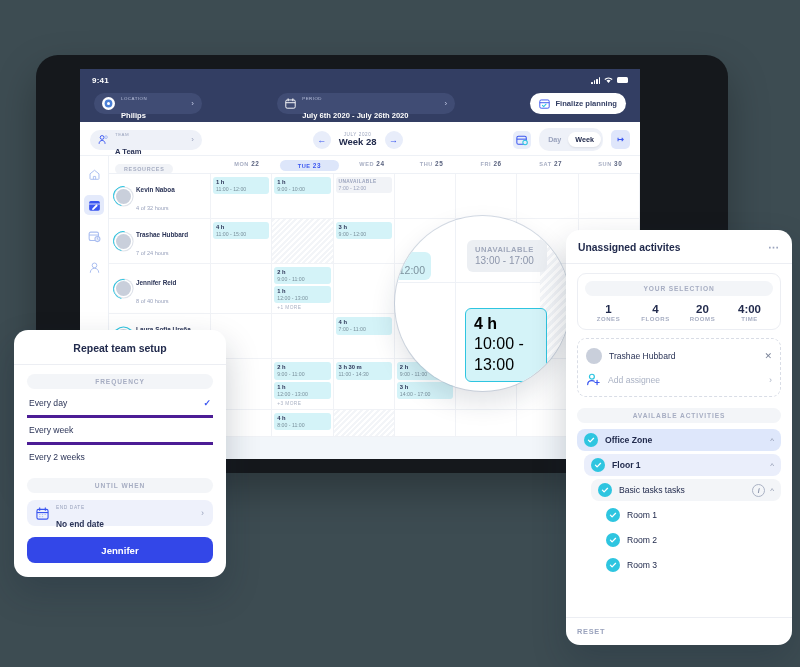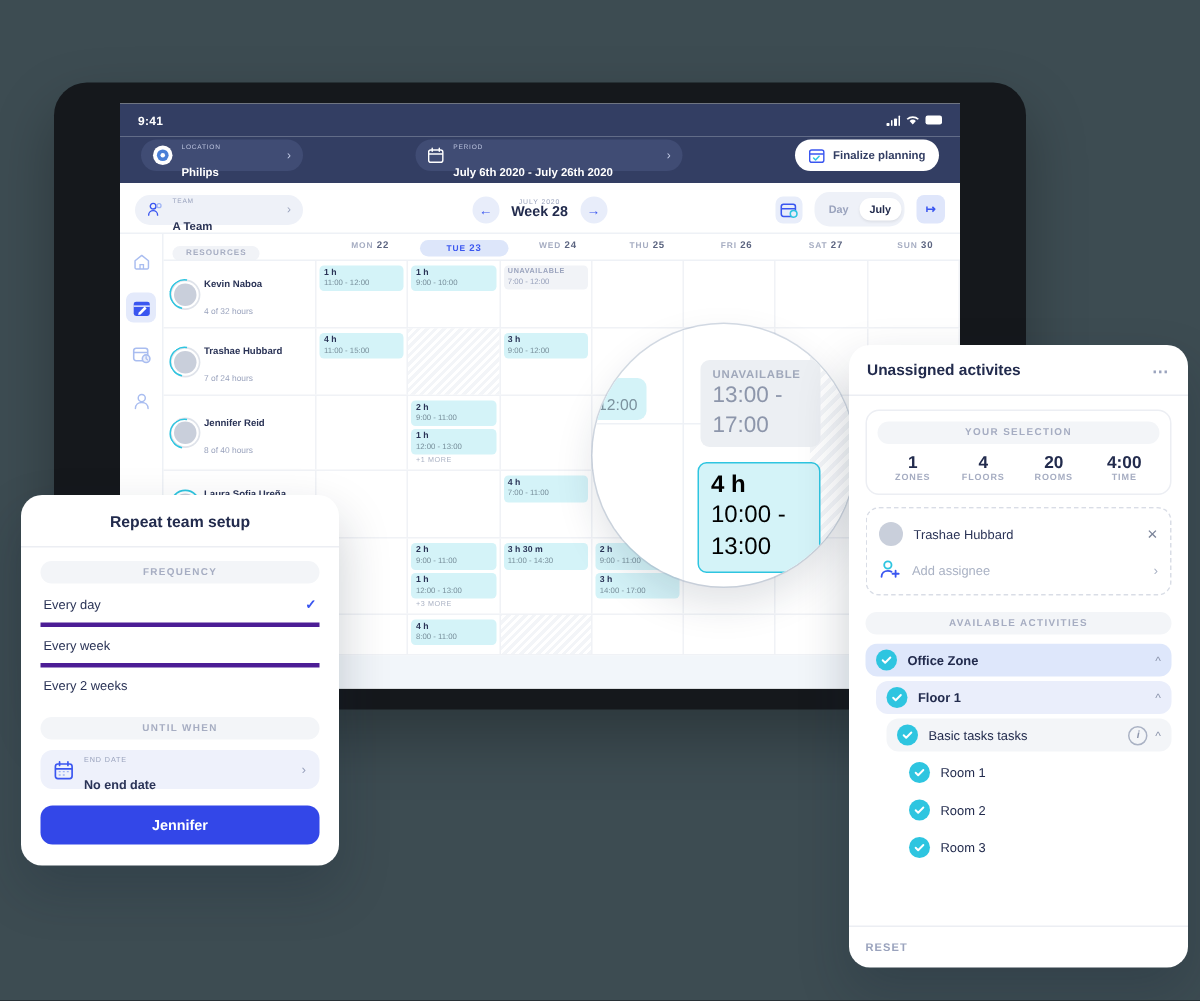--- a/index.html
+++ b/index.html
@@ -6,21 +6,21 @@
   body{
     width:800px;height:667px;overflow:hidden;
     background:#3d4c52;
     font-family:"Liberation Sans", sans-serif;
     -webkit-font-smoothing:antialiased;
   }
   .stage{position:relative;width:800px;height:667px;}
 
   
   .laptop{position:absolute;left:36px;top:55px;width:648px;height:418px;
-    background:#15181c;border-radius:22px;box-shadow:0 18px 40px rgba(0,0,0,.28);}
+    background:#15181c;border-radius:22px;box-shadow:0 18px 40px rgba(0,0,0,.28);padding-left:44px;}
   .screen{position:absolute;left:44px;top:14px;width:560px;height:390px;
     background:#f4f7fa;overflow:hidden;}
 
   
   .statusbar{height:22px;background:#333e63;display:flex;align-items:center;
     justify-content:space-between;padding:0 12px;color:#fff;}
   .clock{font-size:8px;font-weight:bold;letter-spacing:.2px;}
   .statusicons{display:flex;align-items:center;gap:4px;}
   .bars{display:flex;align-items:flex-end;gap:1px;height:7px;}
   .bars i{display:block;width:1.5px;background:#fff;border-radius:.5px;}
@@ -112,21 +112,21 @@
   .mag .mline.v{width:1px;top:0;bottom:0;}
   .mag .mline.h{height:1px;left:0;right:0;}
   .mag .mhatch{position:absolute;top:0;bottom:0;
     background:repeating-linear-gradient(-45deg,#f3f5f8 0 3px,#ffffff 3px 6px);}
   .mev{position:absolute;border-radius:6px;padding:5px 8px;}
   .mev .t{font-weight:bold;line-height:1.25;}
   .mev .s{line-height:1.3;}
   .mev.sel{background:#d4f3f8;border:1.6px solid #2ec5e0;}
   .mev.grey{background:#eceff3;}
   .mev.grey .t{font-size:7.6px;color:#a0a8bb;letter-spacing:.5px;}
-  .mev.grey .s{font-size:15px;color:#8d96ab;}
+  .mev.grey .s{font-size:10px;color:#8d96ab;}
   .mclip{position:absolute;left:-24px;top:36px;width:60px;height:28px;background:#d4f3f8;border-radius:6px;}
   .mclip span{position:absolute;right:6px;bottom:4px;font-size:10.5px;color:#7c929e;}
 
   
   .dlg{position:absolute;left:14px;top:330px;width:212px;background:#fff;border-radius:14px;
     box-shadow:0 16px 34px rgba(18,30,50,.22);padding:12px 0 14px 0;}
   .dlg h3{margin:0 0 10px 0;text-align:center;font-size:10.5px;color:#222b4d;font-weight:bold;}
   .dlg .sep{height:1px;background:#eceef3;margin:0 0 9px 0;}
   .chipbar{margin:0 13px 2px 13px;background:#f3f5f8;border-radius:9px;text-align:center;
     padding:4px 0;font-size:6.6px;letter-spacing:.9px;color:#a6adc2;font-weight:bold;}
@@ -270,21 +270,21 @@
         <div class="spacer"></div>
         <div class="calicon">
           <svg width="12" height="12" viewBox="0 0 14 14">
               <rect x="1" y="2.5" width="11" height="9.5" rx="1.8" fill="none" stroke="#3a56f0" stroke-width="1.2"></rect>
               <path d="M1 6h11" stroke="#3a56f0" stroke-width="1.2"></path>
               <circle cx="10.6" cy="10" r="2.6" fill="#e8edfa" stroke="#2ec5e0" stroke-width="1.2"></circle>
             </svg>
         </div>
         <div class="seg">
           <span>Day</span>
-          <span class="on">July</span>
+          <span class="on">Week</span>
         </div>
         <div class="collapse">↦</div>
       </div>
 
       <div class="calwrap">
         <div class="rail">
           <div class="ic">
             <svg width="13" height="13" viewBox="0 0 16 16">
                 <path d="M2.5 7.2L8 2.8l5.5 4.4V13a.9.9 0 0 1-.9.9H3.4a.9.9 0 0 1-.9-.9z" fill="none" stroke="#a9bdf0" stroke-width="1.2" stroke-linejoin="round"></path>
                 <path d="M6.6 13.9v-3.5h2.8v3.5" fill="none" stroke="#a9bdf0" stroke-width="1.1"></path>

